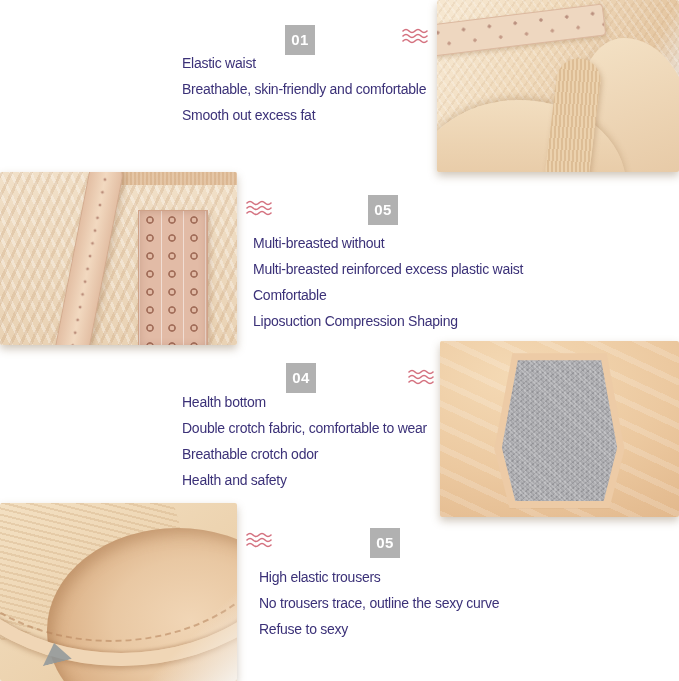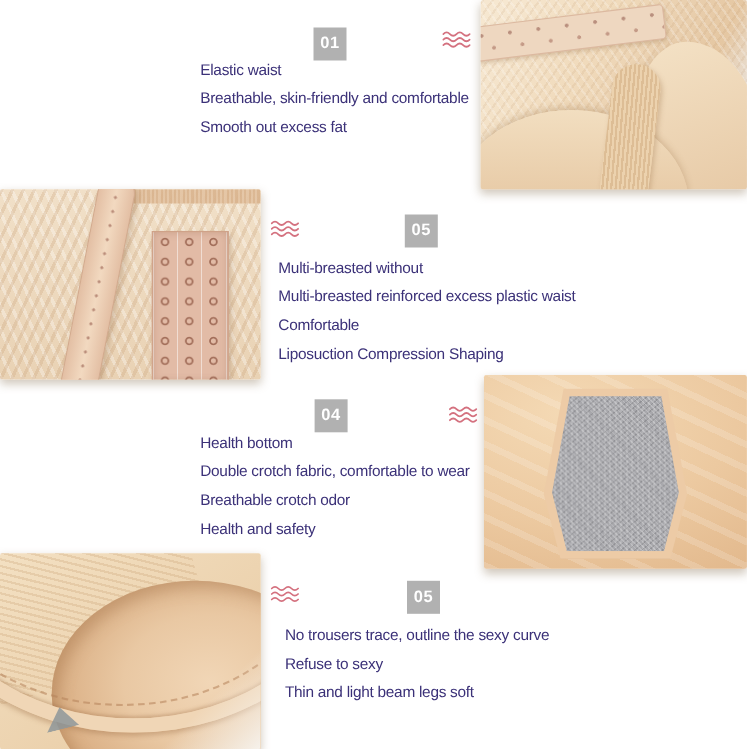--- a/index.html
+++ b/index.html
@@ -170,18 +170,18 @@
     <li>Health and safety</li>
   </ul>
 
   <div class="badge b4">05</div>
   <svg class="wave w4" viewBox="0 0 26 16">
     <path d="M1 3 q3 -3 6 0 t6 0 t6 0 t6 0"></path>
       <path d="M1 8 q3 -3 6 0 t6 0 t6 0 t6 0"></path>
       <path d="M1 13 q3 -3 6 0 t6 0 t6 0 t6 0"></path>
   </svg>
   <ul class="features f4">
+    <li>High elastic trousers</li>
     <li>No trousers trace, outline the sexy curve</li>
     <li>Refuse to sexy</li>
-    <li>Thin and light beam legs soft</li>
   </ul>
 
 </div>
 
 </body></html>

